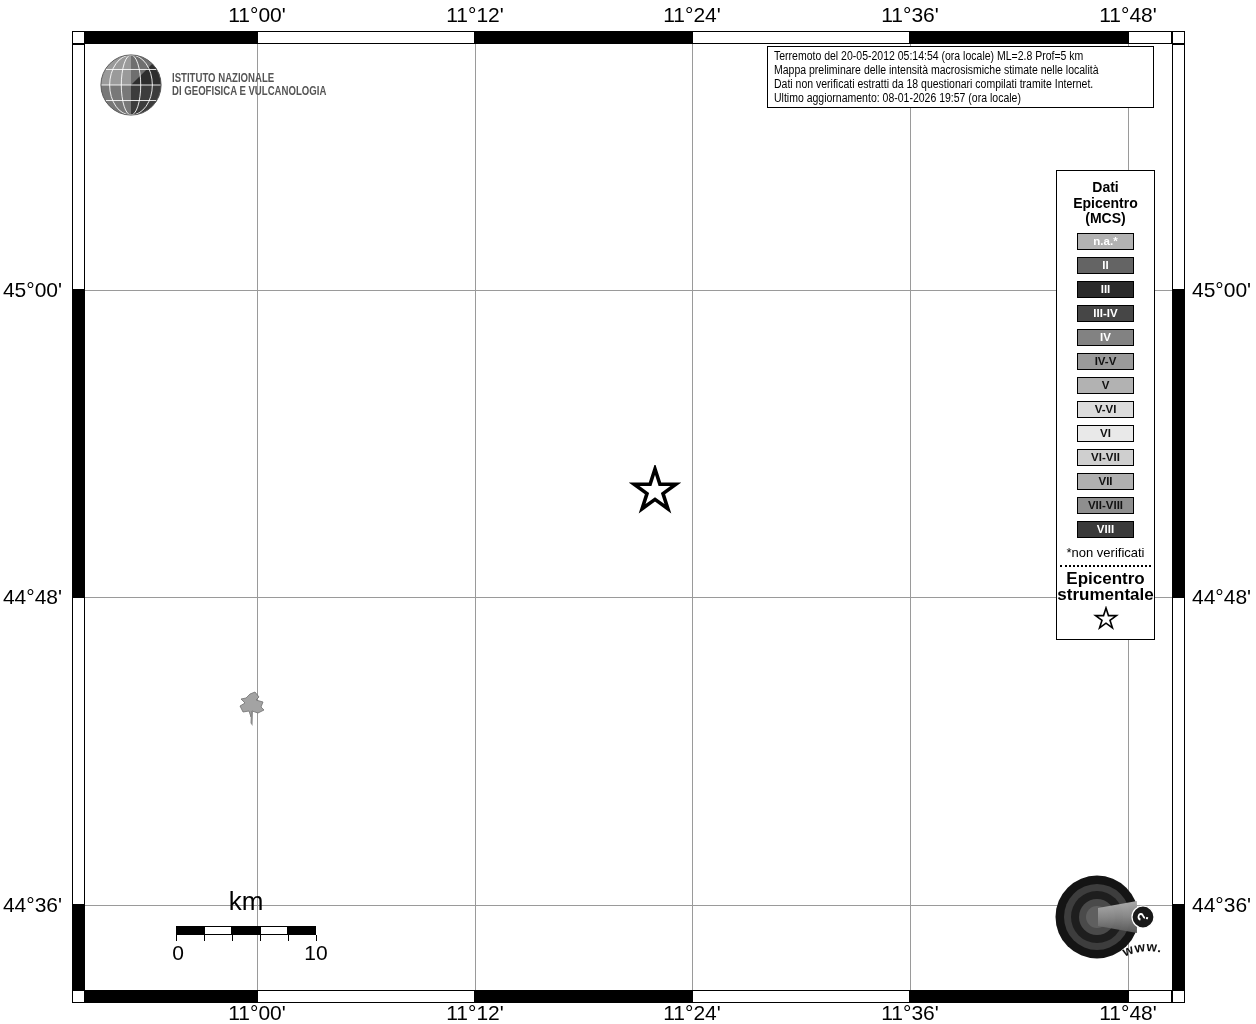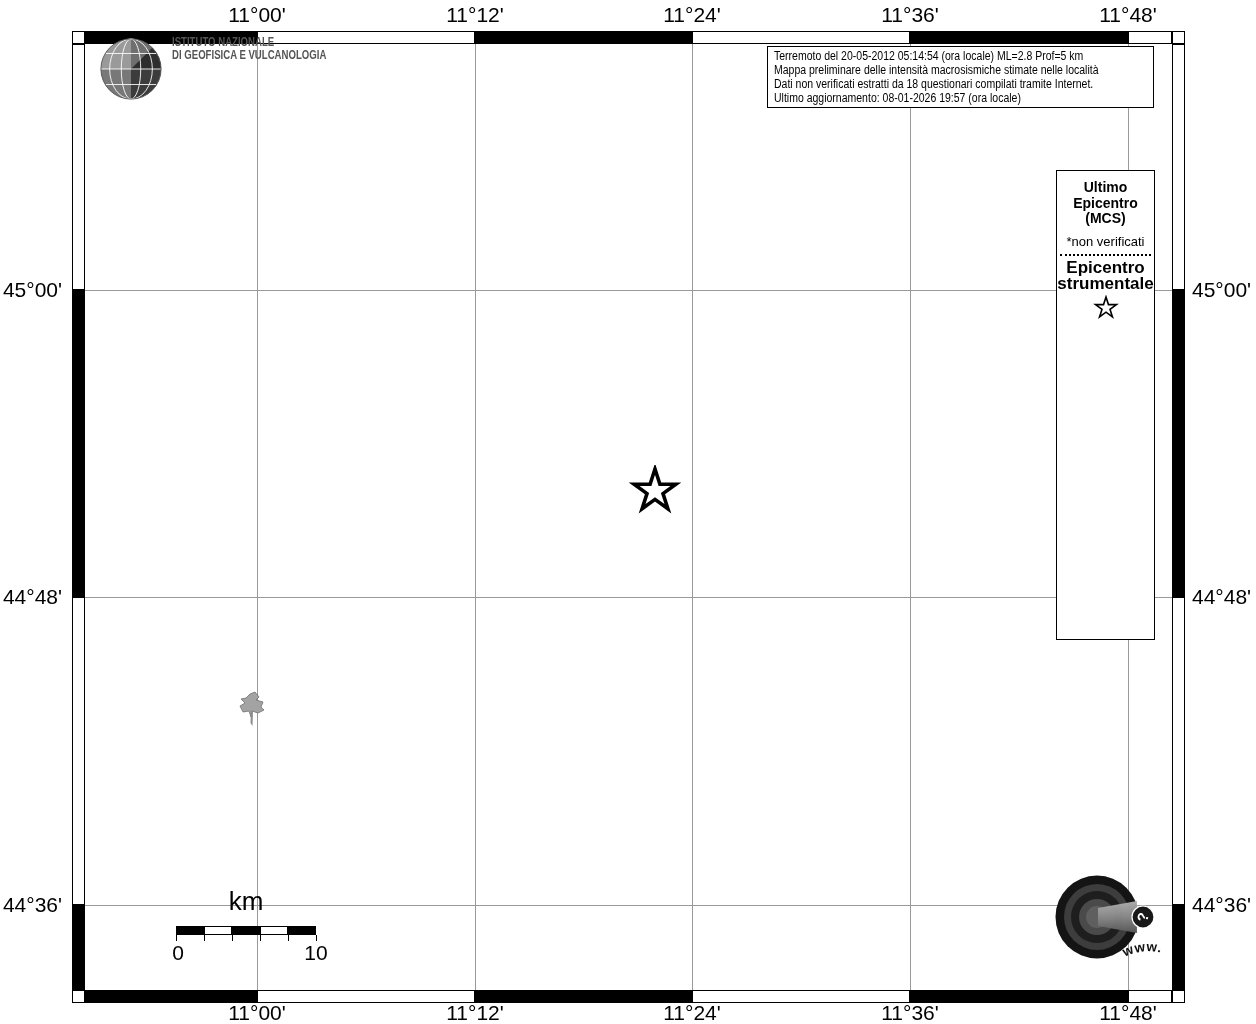--- a/index.html
+++ b/index.html
@@ -10,21 +10,21 @@
   .vline{position:absolute;width:1px;background:#9a9a9a;z-index:1;}
   .hline{position:absolute;height:1px;background:#9a9a9a;z-index:1;}
   
   .seg{position:absolute;border:1px solid #000;box-sizing:border-box;z-index:3;}
   
   .axlabel{position:absolute;font-size:21px;white-space:nowrap;z-index:3;}
   .ax-top,.ax-bottom{transform:translateX(-50%);}
   .ax-left{left:0;width:62px;text-align:right;transform:translateY(-50%);}
   .ax-right{left:1192px;transform:translateY(-50%);}
   
-  .ingv{position:absolute;left:98px;top:36px;z-index:4;display:flex;align-items:flex-start;}
+  .ingv{position:absolute;left:98px;top:52px;z-index:4;display:flex;align-items:center;}
   .ingv-text{margin-left:8px;font-size:12px;font-weight:bold;color:#555;
              line-height:13px;transform:scaleX(.8);transform-origin:left center;white-space:nowrap;}
   
   .infobox{position:absolute;left:767px;top:46px;width:387px;height:62px;box-sizing:border-box;
            background:#fff;border:1px solid #000;padding:3px 6px;z-index:4;}
   .infoline{font-size:12.5px;line-height:13.9px;white-space:nowrap;
             transform:scaleX(.84);transform-origin:left top;}
   
   .legend{position:absolute;left:1056px;top:170px;width:99px;height:470px;box-sizing:border-box;
           background:#fff;border:1px solid #000;z-index:4;text-align:center;}
@@ -174,24 +174,39 @@
 
   <div class="infobox">
     <div class="infoline">Terremoto del 20-05-2012 05:14:54 (ora locale) ML=2.8 Prof=5 km</div>
     <div class="infoline">Mappa preliminare delle intensità macrosismiche stimate nelle località</div>
     <div class="infoline">Dati non verificati estratti da 18 questionari compilati tramite Internet.</div>
     <div class="infoline">Ultimo aggiornamento: 08-01-2026 19:57 (ora locale)</div>
   </div>
 
   <div class="legend">
     <div class="leg-title">
-      <div>Ultimo</div>
+      <div>Dati</div>
       <div>Epicentro</div>
       <div>(MCS)</div>
     </div>
+    <div class="leg-items" id="legend-items">
+        <div class="leg-item" style="background: rgb(178, 178, 178); color: rgb(255, 255, 255);">n.a.*</div>
+        <div class="leg-item" style="background: rgb(100, 100, 100); color: rgb(255, 255, 255);">II</div>
+        <div class="leg-item" style="background: rgb(43, 43, 43); color: rgb(255, 255, 255);">III</div>
+        <div class="leg-item" style="background: rgb(70, 70, 70); color: rgb(255, 255, 255);">III-IV</div>
+        <div class="leg-item" style="background: rgb(130, 130, 130); color: rgb(255, 255, 255);">IV</div>
+        <div class="leg-item" style="background: rgb(154, 154, 154); color: rgb(17, 17, 17);">IV-V</div>
+        <div class="leg-item" style="background: rgb(178, 178, 178); color: rgb(17, 17, 17);">V</div>
+        <div class="leg-item" style="background: rgb(220, 220, 220); color: rgb(17, 17, 17);">V-VI</div>
+        <div class="leg-item" style="background: rgb(233, 233, 233); color: rgb(17, 17, 17);">VI</div>
+        <div class="leg-item" style="background: rgb(207, 207, 207); color: rgb(17, 17, 17);">VI-VII</div>
+        <div class="leg-item" style="background: rgb(176, 176, 176); color: rgb(17, 17, 17);">VII</div>
+        <div class="leg-item" style="background: rgb(142, 142, 142); color: rgb(17, 17, 17);">VII-VIII</div>
+        <div class="leg-item" style="background: rgb(58, 58, 58); color: rgb(255, 255, 255);">VIII</div>
+      </div>
     <div class="leg-foot">*non verificati</div>
     <div class="leg-sep"></div>
     <div class="leg-epi">
       <div>Epicentro</div>
       <div>strumentale</div>
     </div>
     <svg width="26" height="26" viewBox="0 0 52 52" style="margin:3px auto 0 auto;">
       <path d="M26,4 L30.9,19.2 L46.9,19.2 L34,28.6 L38.9,43.8 L26,34.4 L13.1,43.8 L18,28.6 L5.1,19.2 L21.1,19.2 Z" fill="#ffffff" stroke="#000000" stroke-width="3.2"></path>
     </svg>
   </div>

